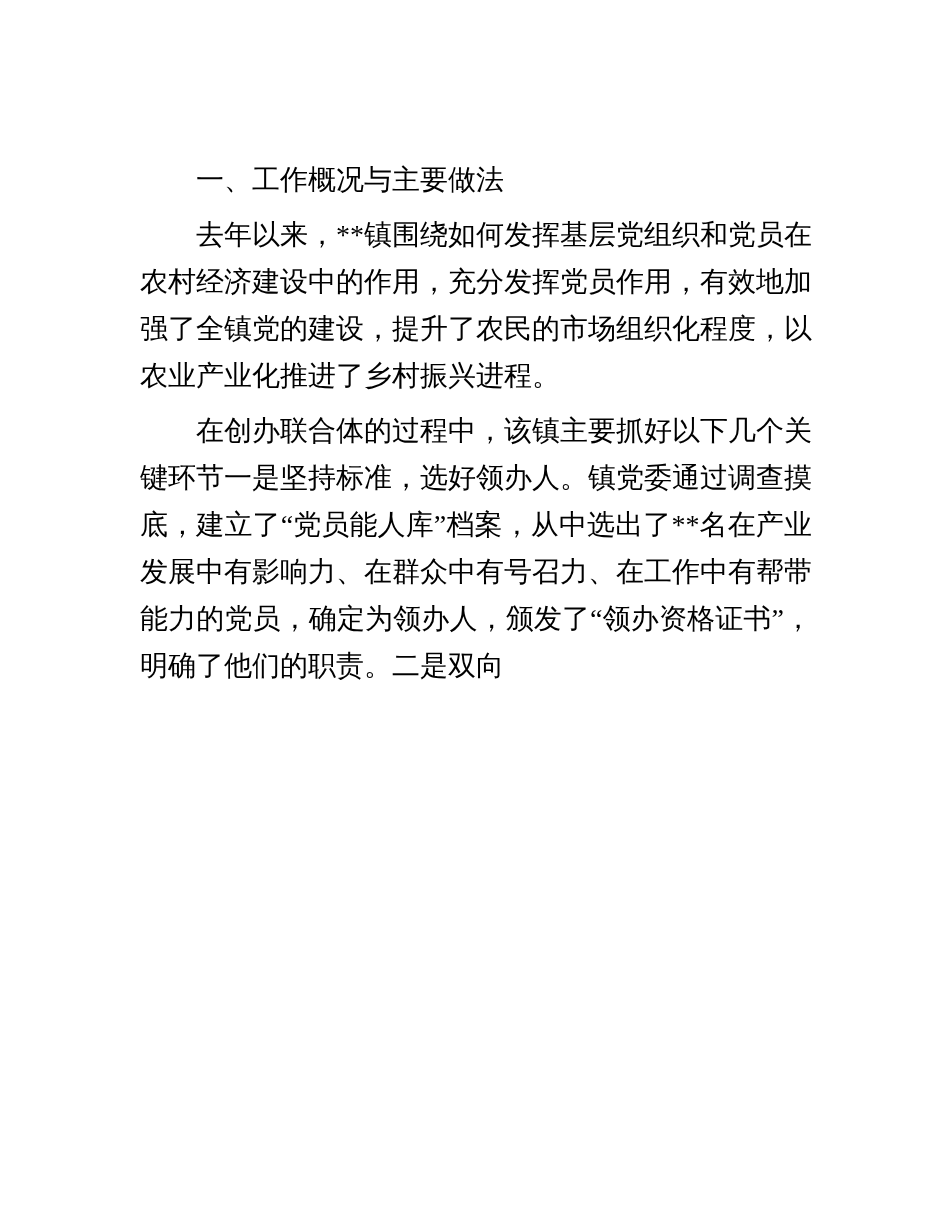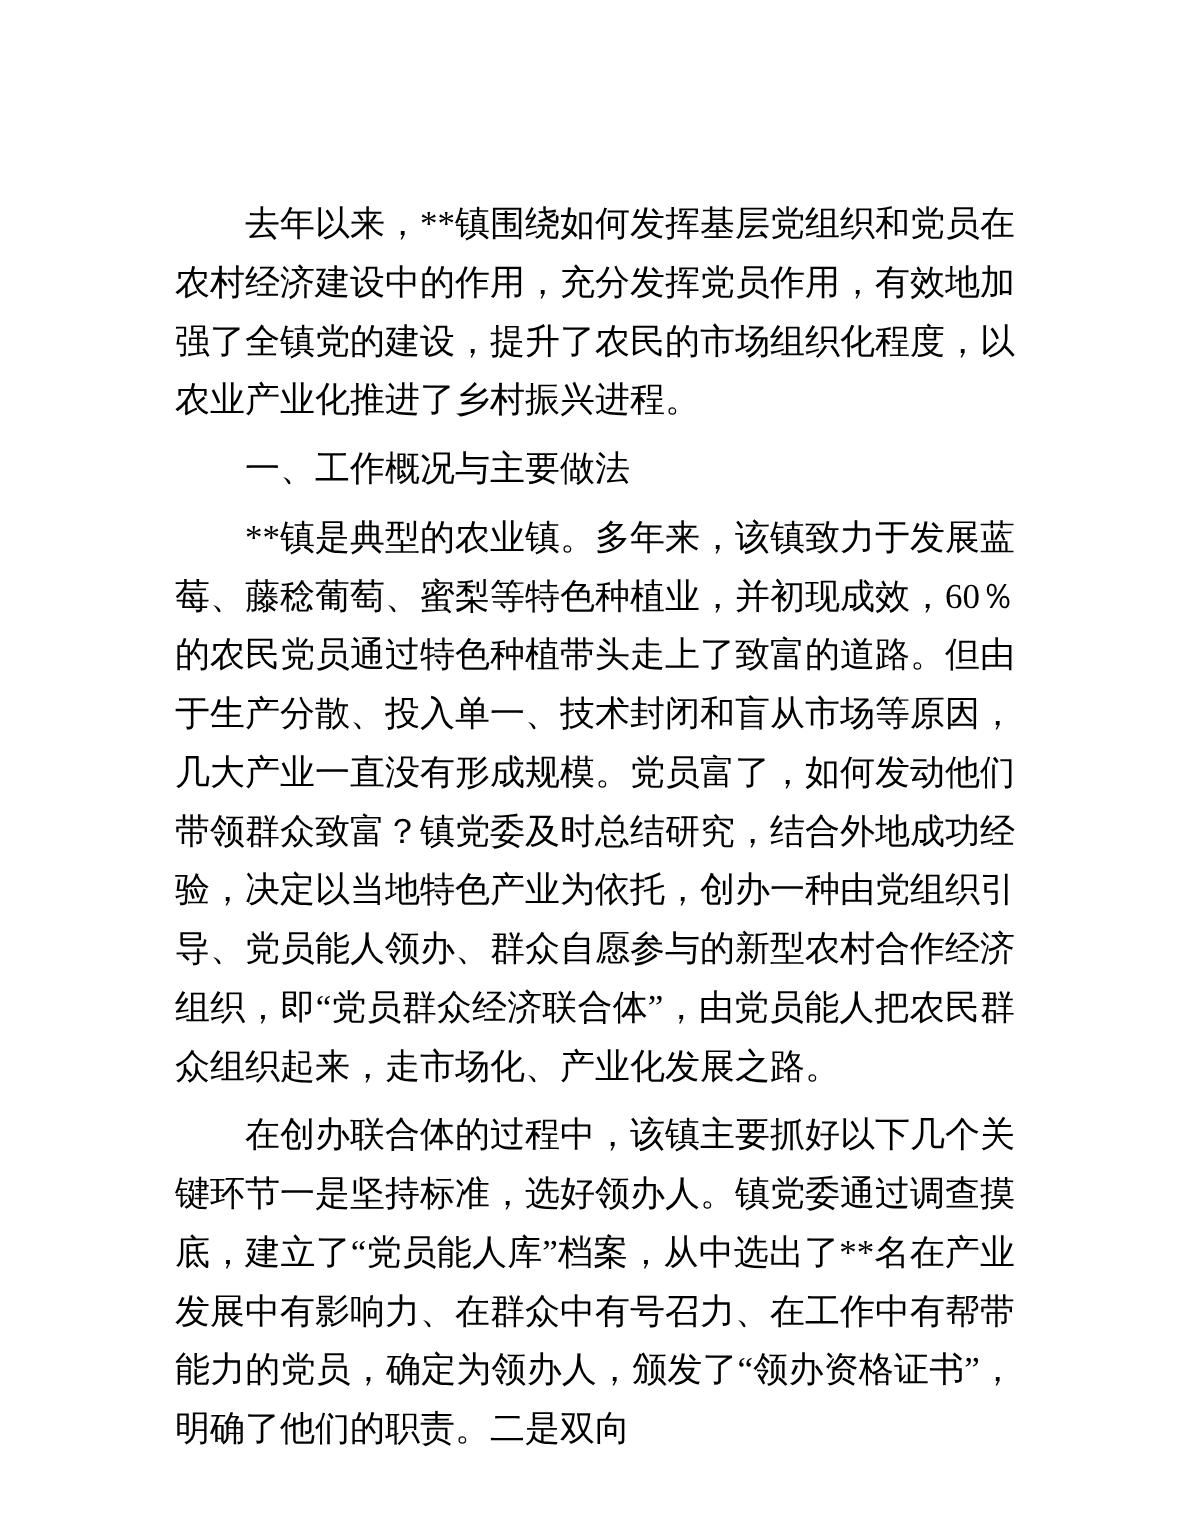--- a/index.html
+++ b/index.html
@@ -37,20 +37,19 @@
     text-indent: 2em;
     margin: 0 0 8px 0;
     word-break: break-all;
   }
 </style>
 </head>
 <body>
 
 <div class="page">
 
+  <p class="para">一、工作概况与主要做法</p>
+
   <p class="para">去年以来，**镇围绕如何发挥基层党组织和党员在农村经济建设中的作用，充分发挥党员作用，有效地加强了全镇党的建设，提升了农民的市场组织化程度，以农业产业化推进了乡村振兴进程。</p>
 
-  <p class="para">一、工作概况与主要做法</p>
-
-  <p class="para">**镇是典型的农业镇。多年来，该镇致力于发展蓝莓、藤稔葡萄、蜜梨等特色种植业，并初现成效，60％的农民党员通过特色种植带头走上了致富的道路。但由于生产分散、投入单一、技术封闭和盲从市场等原因，几大产业一直没有形成规模。党员富了，如何发动他们带领群众致富？镇党委及时总结研究，结合外地成功经验，决定以当地特色产业为依托，创办一种由党组织引导、党员能人领办、群众自愿参与的新型农村合作经济组织，即“党员群众经济联合体”，由党员能人把农民群众组织起来，走市场化、产业化发展之路。</p>
 
   <p class="para">在创办联合体的过程中，该镇主要抓好以下几个关键环节一是坚持标准，选好领办人。镇党委通过调查摸底，建立了“党员能人库”档案，从中选出了**名在产业发展中有影响力、在群众中有号召力、在工作中有帮带能力的党员，确定为领办人，颁发了“领办资格证书”，明确了他们的职责。二是双向</p>
 </div>
 
 </body></html>

